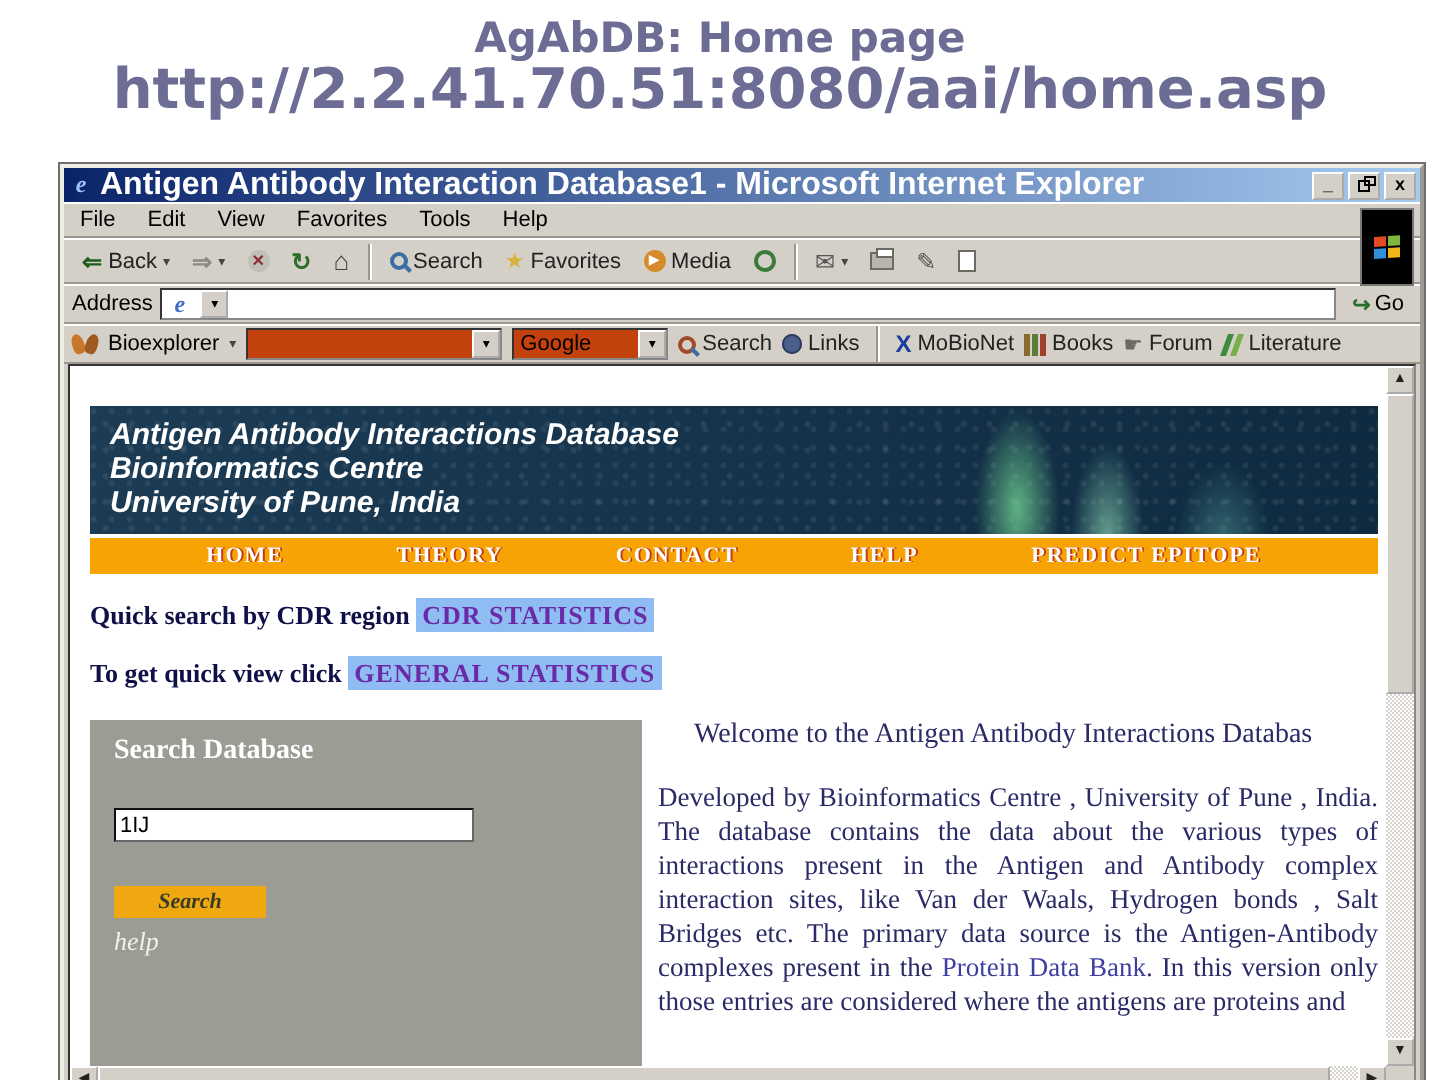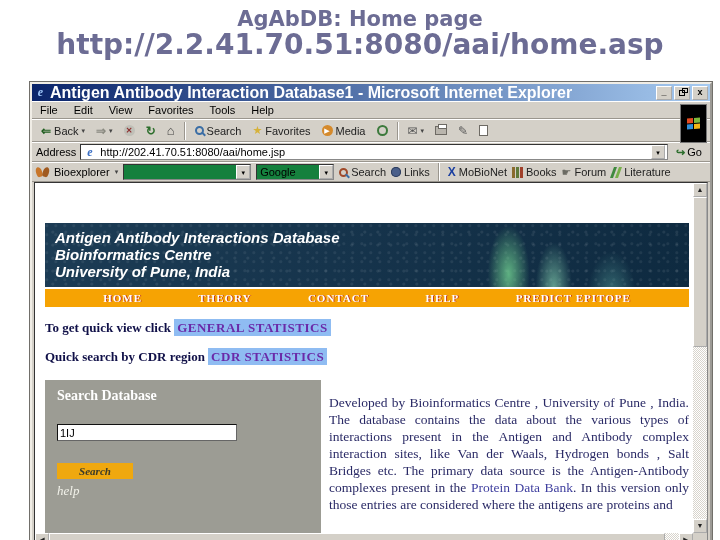--- a/index.html
+++ b/index.html
@@ -72,21 +72,21 @@
   .go { display:flex; align-items:center; gap:2px; padding:0 4px; }
   .g-go { color:#2c6e2c; font-size:11px; font-weight:bold; }
 
   .biobar { height:20px; display:flex; align-items:center; padding:0 4px; gap:5px;
     border-top:1px solid #fff; border-bottom:1px solid #9a968e; font-size:11px; }
   .i-butterfly { width:13px; height:10px; position:relative; }
   .i-butterfly::before,.i-butterfly::after { content:""; position:absolute; top:0; width:6px; height:10px;
     background:#c8762a; border-radius:60% 60% 40% 40%; }
   .i-butterfly::before { left:0; transform:rotate(-18deg); }
   .i-butterfly::after { right:0; transform:rotate(18deg); background:#a05a20; }
-  .combo { height:16px; background:#15803d; border:1px inset #888; display:flex;
+  .combo { height:16px; background:#c2410c; border:1px inset #888; display:flex;
     align-items:center; justify-content:space-between; padding-left:3px; font-size:11px; }
   .bio-item { display:flex; align-items:center; gap:3px; white-space:nowrap; color:#222; }
   .i-globe { width:10px; height:10px; border-radius:50%; background:#4a5f8a;
     box-shadow:inset 0 0 0 1px #2c3c5c; }
   .i-x { color:#1b3fa0; font-weight:bold; font-size:12px; line-height:10px; }
   .i-books { display:flex; gap:1px; }
   .i-books i { width:3px; height:11px; display:block; }
   .i-books i:nth-child(1){background:#8a6b2f;} .i-books i:nth-child(2){background:#5f7a3a;}
   .i-books i:nth-child(3){background:#a0402a;}
   .i-hand { color:#6b6b63; font-size:11px; }
@@ -106,21 +106,21 @@
   .sbtn { position:absolute; width:14px; height:14px; background:var(--chrome);
     border:1px outset #fff; font-size:7px; color:#222; text-align:center; line-height:12px; }
   .vthumb { position:absolute; left:0; top:14px; width:14px; height:150px;
     background:var(--chrome); border:1px outset #fff; }
   .hthumb { position:absolute; left:14px; top:0; height:14px; right:28px;
     background:var(--chrome); border:1px outset #fff; }
 
   
   .page { position:absolute; left:0; top:0; right:14px; bottom:14px; overflow:hidden;
     background:#fff; padding:20px 4px 0 10px;
-    font-family:"Liberation Serif", serif; color:var(--text-navy);margin-top:20px; }
+    font-family:"Liberation Serif", serif; color:var(--text-navy); }
   .banner { height:64px; background:
       radial-gradient(ellipse 30px 70px at 72% 80%, rgba(120,220,150,.75), rgba(120,220,150,0) 70%),
       radial-gradient(ellipse 26px 64px at 79% 100%, rgba(150,230,190,.6), rgba(150,230,190,0) 70%),
       radial-gradient(ellipse 34px 60px at 88% 110%, rgba(100,180,170,.45), rgba(100,180,170,0) 70%),
       radial-gradient(circle at 20% 30%, rgba(255,255,255,.07) 1px, transparent 2px),
       radial-gradient(circle at 60% 70%, rgba(255,255,255,.08) 1px, transparent 2px),
       linear-gradient(100deg, #1c3c55 0%, #16344c 45%, #0e2a40 100%);
     background-size:auto,auto,auto,9px 9px,13px 13px,auto;
     padding:6px 10px; }
   .banner div { color:#fff; font:bold italic 15px "Liberation Sans", sans-serif; line-height:17px; }
@@ -238,21 +238,20 @@
       </span>
     <span class="tbtn">
         <span class="i-page"></span>
       </span>
   </div>
 
   <div class="addressbar">
     <span>Address</span>
     <span class="addr-input">
       <span class="i-ie" style="color:#3b6fc4;">e</span>
-      <span class="url">http://202.41.70.51:8080/aai/home.jsp</span>
       <span class="combo-arrow">▾</span>
     </span>
     <span class="go">
       <span class="g-go">↪</span>
       <span>Go</span>
     </span>
   </div>
 
   <div class="biobar">
     <span class="i-butterfly"></span>
@@ -307,37 +306,38 @@
       </div>
       <div class="navbar">
         <span>HOME</span>
         <span>THEORY</span>
         <span>CONTACT</span>
         <span>HELP</span>
         <span>PREDICT EPITOPE</span>
       </div>
 
       <div class="quickrow">
+        <span>Quick search by CDR region</span>
+        <span class="hl">CDR STATISTICS</span>
+      </div>
+      <div class="quickrow">
         <span>To get quick view click</span>
         <span class="hl">GENERAL STATISTICS</span>
-      </div>
-      <div class="quickrow">
-        <span>Quick search by CDR region</span>
-        <span class="hl">CDR STATISTICS</span>
       </div>
 
       <div class="cols">
         <div class="search-panel">
           <h3>Search Database</h3>
           <input type="text" value="1IJ" style="">
           <button class="search-btn">Search</button>
           <span class="panel-link">help</span>
         </div>
 
         <div class="main-col">
+          <h2>Welcome to the Antigen Antibody Interactions Databas</h2>
           <p><span>Developed by Bioinformatics Centre , University of Pune , India. The database contains the data about the various types of interactions present in the Antigen and Antibody complex interaction sites, like Van der Waals, Hydrogen bonds , Salt Bridges etc. The primary data source is the Antigen-Antibody complexes present in the </span><span class="plink">Protein Data Bank</span><span>. In this version only those entries are considered where the antigens are proteins and</span></p>
         </div>
       </div>
     </div>
 
     <div class="vscroll">
       <span class="sbtn" style="top:0;left:0;">▲</span>
       <span class="vthumb"></span>
       <span class="sbtn" style="bottom:0;left:0;">▼</span>
     </div>

